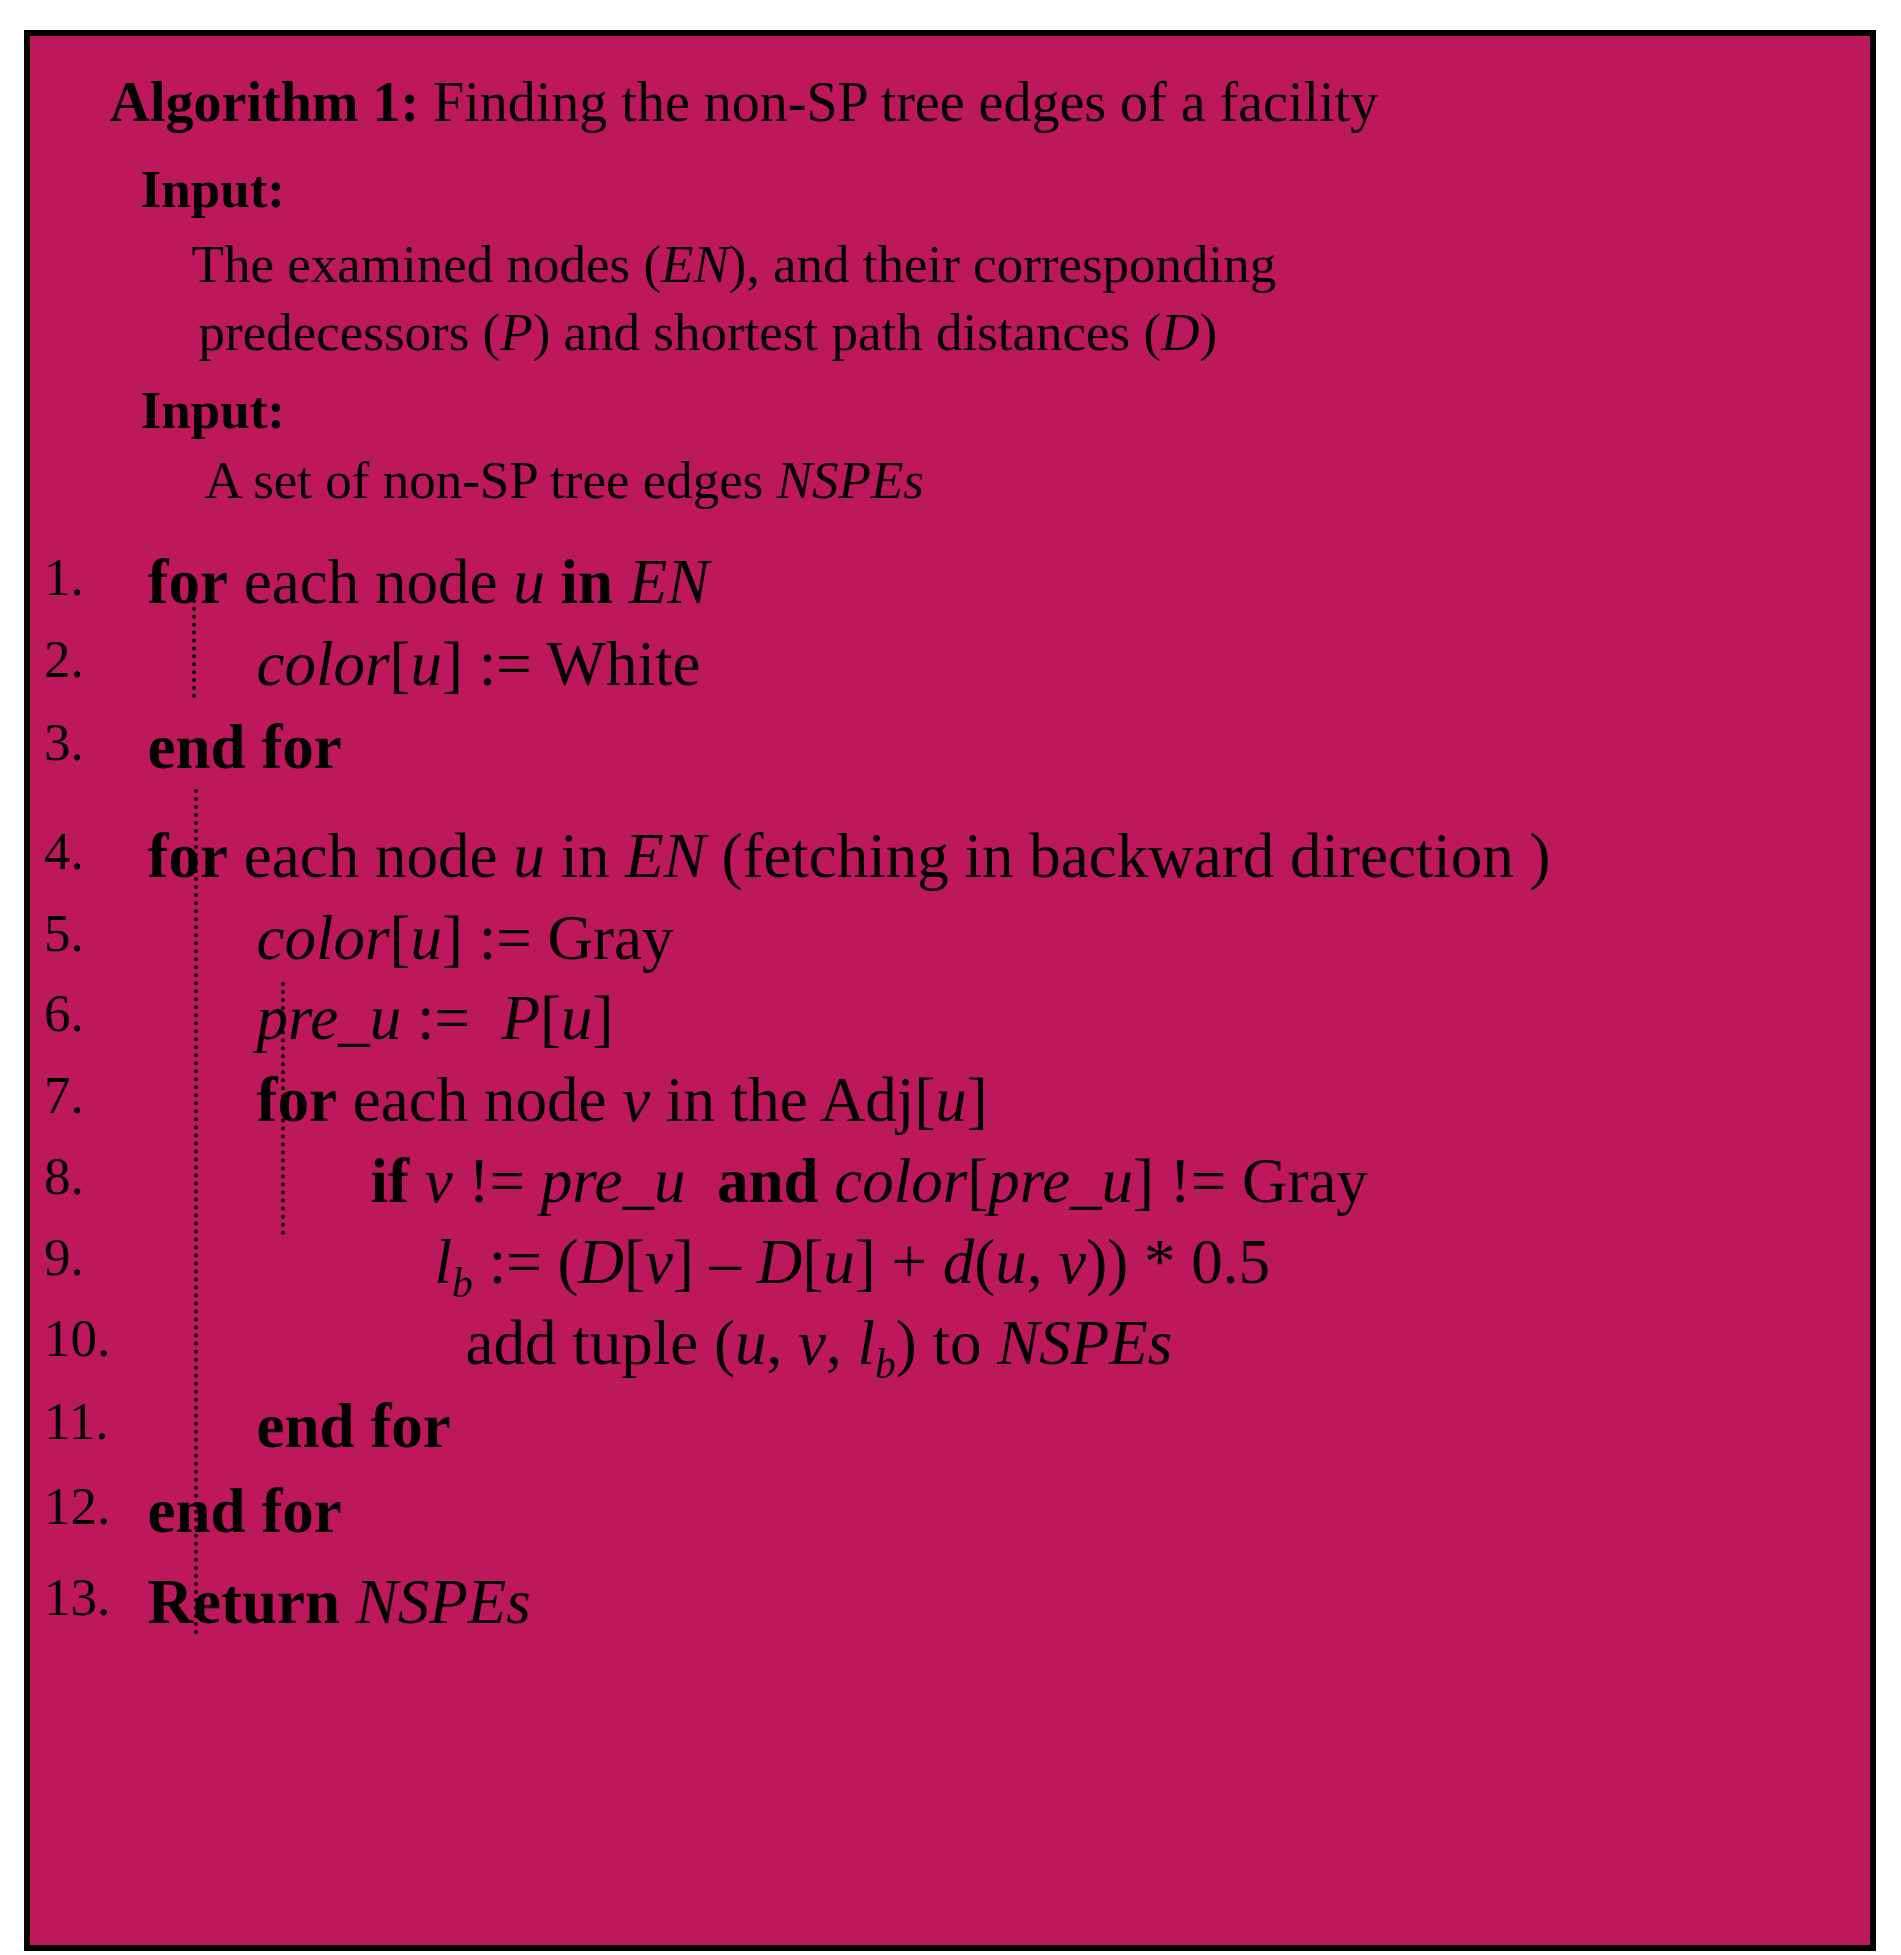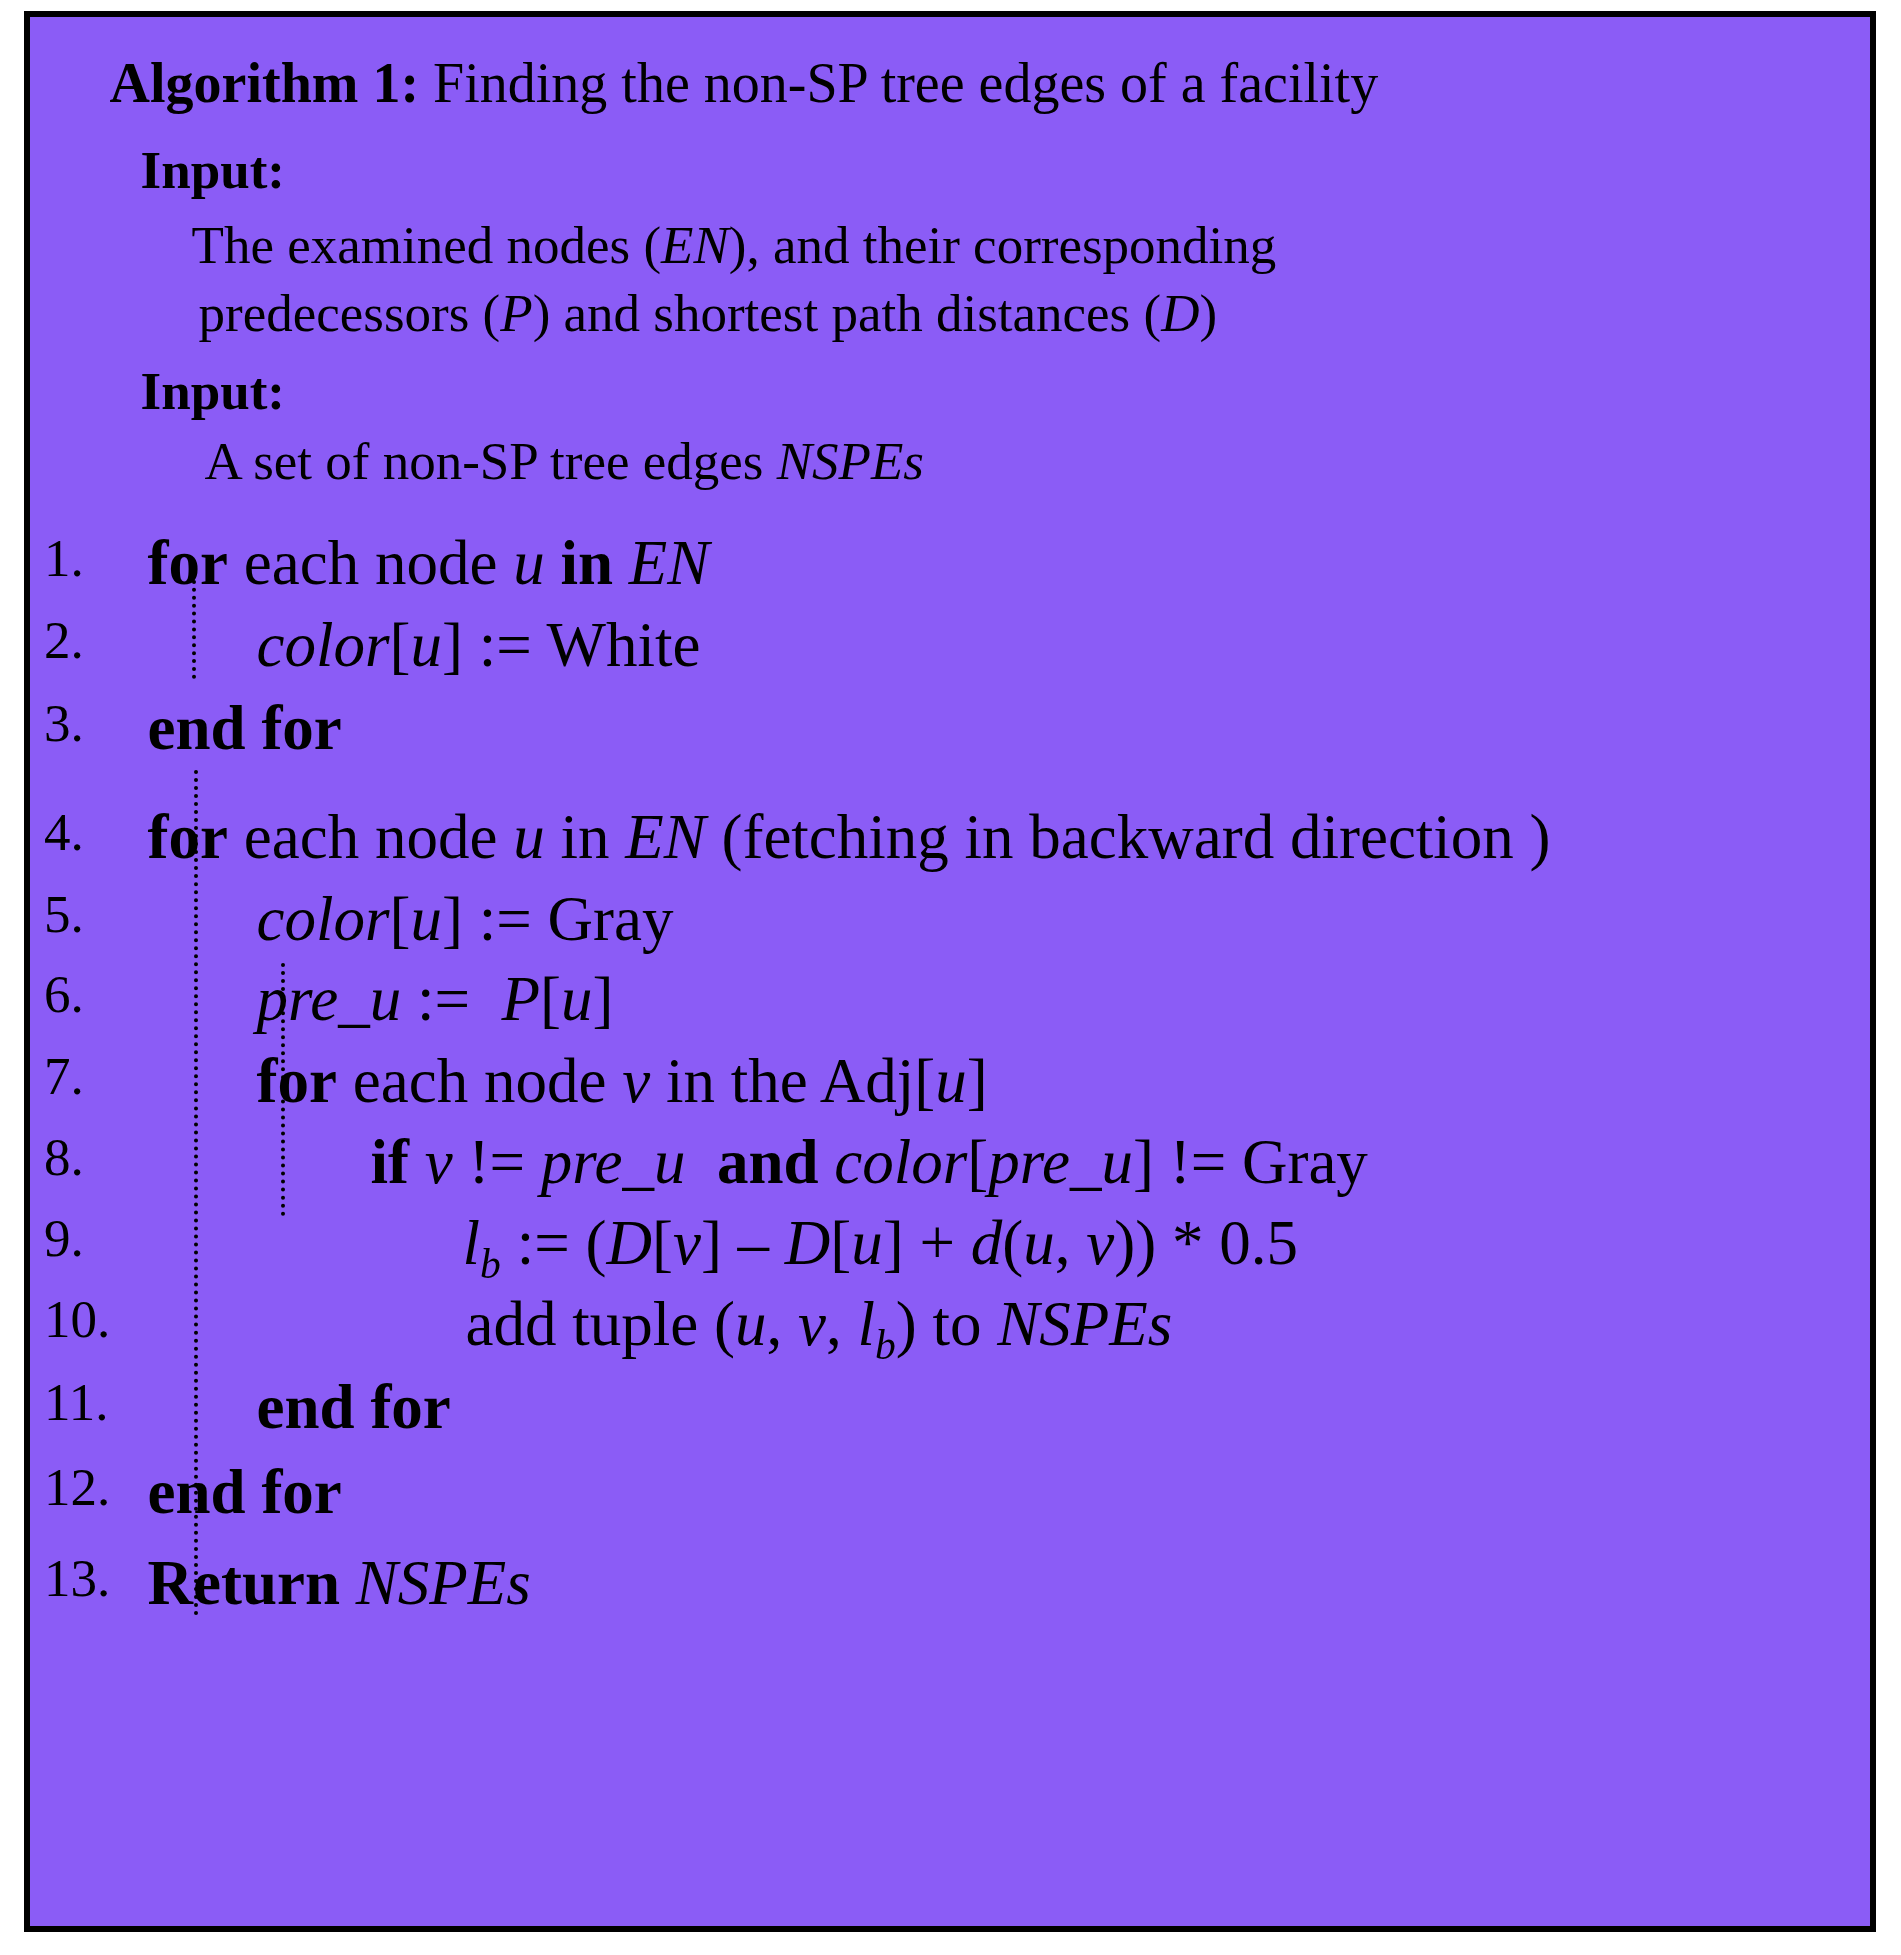--- a/index.html
+++ b/index.html
@@ -11,26 +11,26 @@
     width: 1902px;
     height: 1956px;
     font-family: "Liberation Serif", "DejaVu Serif", serif;
     color: #000000;
     overflow: hidden;
   }
 
   #algorithm-frame {
     position: absolute;
     left: 23.6px;
-    top: 11px;
+    top: 30px;
     width: 1852px;
     height: 1921px;
     border: 6.4px solid #000000;
     box-sizing: border-box;
-    background: #8b5cf6;
+    background: #be185d;
   }
 
   .inner {
     position: relative;
     width: 100%;
     height: 100%;
   }
 
   
   .algo-title {
@@ -83,21 +83,21 @@
     position: absolute;
     font-size: 63px;
     line-height: 1.0;
     white-space: nowrap;
   }
 
   
   .ind-0 { left: 118px; }
   .ind-2 { left: 227px; }
   .ind-3 { left: 341px; }
-  .ind-4 { left: 405px; margin-left: 28px; }
+  .ind-4 { left: 405px; }
   .ind-5 { left: 436px; }
 
   .kw { font-weight: bold; }
   .it { font-style: italic; }
   .sub {
     font-size: 0.66em;
     vertical-align: sub;
     font-style: italic;
   }
 

